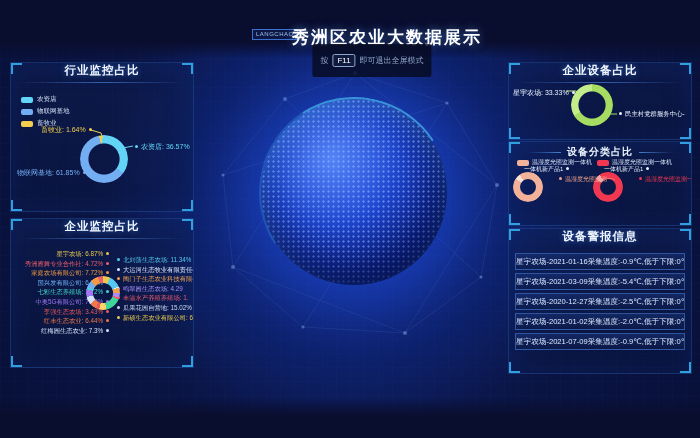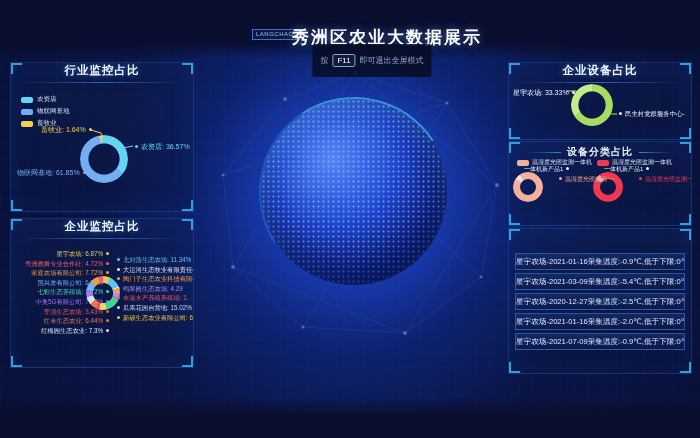--- a/index.html
+++ b/index.html
@@ -223,21 +223,22 @@
     </svg>
     <div class="clabel dotr" style="left: 4px; top: 25px; color: rgb(234, 242, 255);">星宇农场: 33.33%</div>
     <div class="clabel dotl" style="left: 110px; top: 47px; font-size: 6.4px; color: rgb(234, 242, 255);">民主村党群服务中心-</div>
   </section>
 
   <section class="panel p-alarm">
     <span class="corner c-tl"></span>
       <span class="corner c-tr"></span>
       <span class="corner c-bl"></span>
       <span class="corner c-br"></span>
+    <h2>设备警报信息</h2>
     <div class="alarm-list">
       <div class="alarm-row">星宇农场-2021-01-16采集温度:-0.9℃,低于下限:0℃</div>
       <div class="alarm-row">星宇农场-2021-03-09采集温度:-5.4℃,低于下限:0℃</div>
       <div class="alarm-row">星宇农场-2020-12-27采集温度:-2.5℃,低于下限:0℃</div>
-      <div class="alarm-row">星宇农场-2021-01-16采集温度:-2.0℃,低于下限:0℃</div>
+      <div class="alarm-row">星宇农场-2021-01-02采集温度:-2.0℃,低于下限:0℃</div>
       <div class="alarm-row">星宇农场-2021-07-09采集温度:-0.9℃,低于下限:0℃</div>
     </div>
   </section>
 </div>
 
 </body></html>

